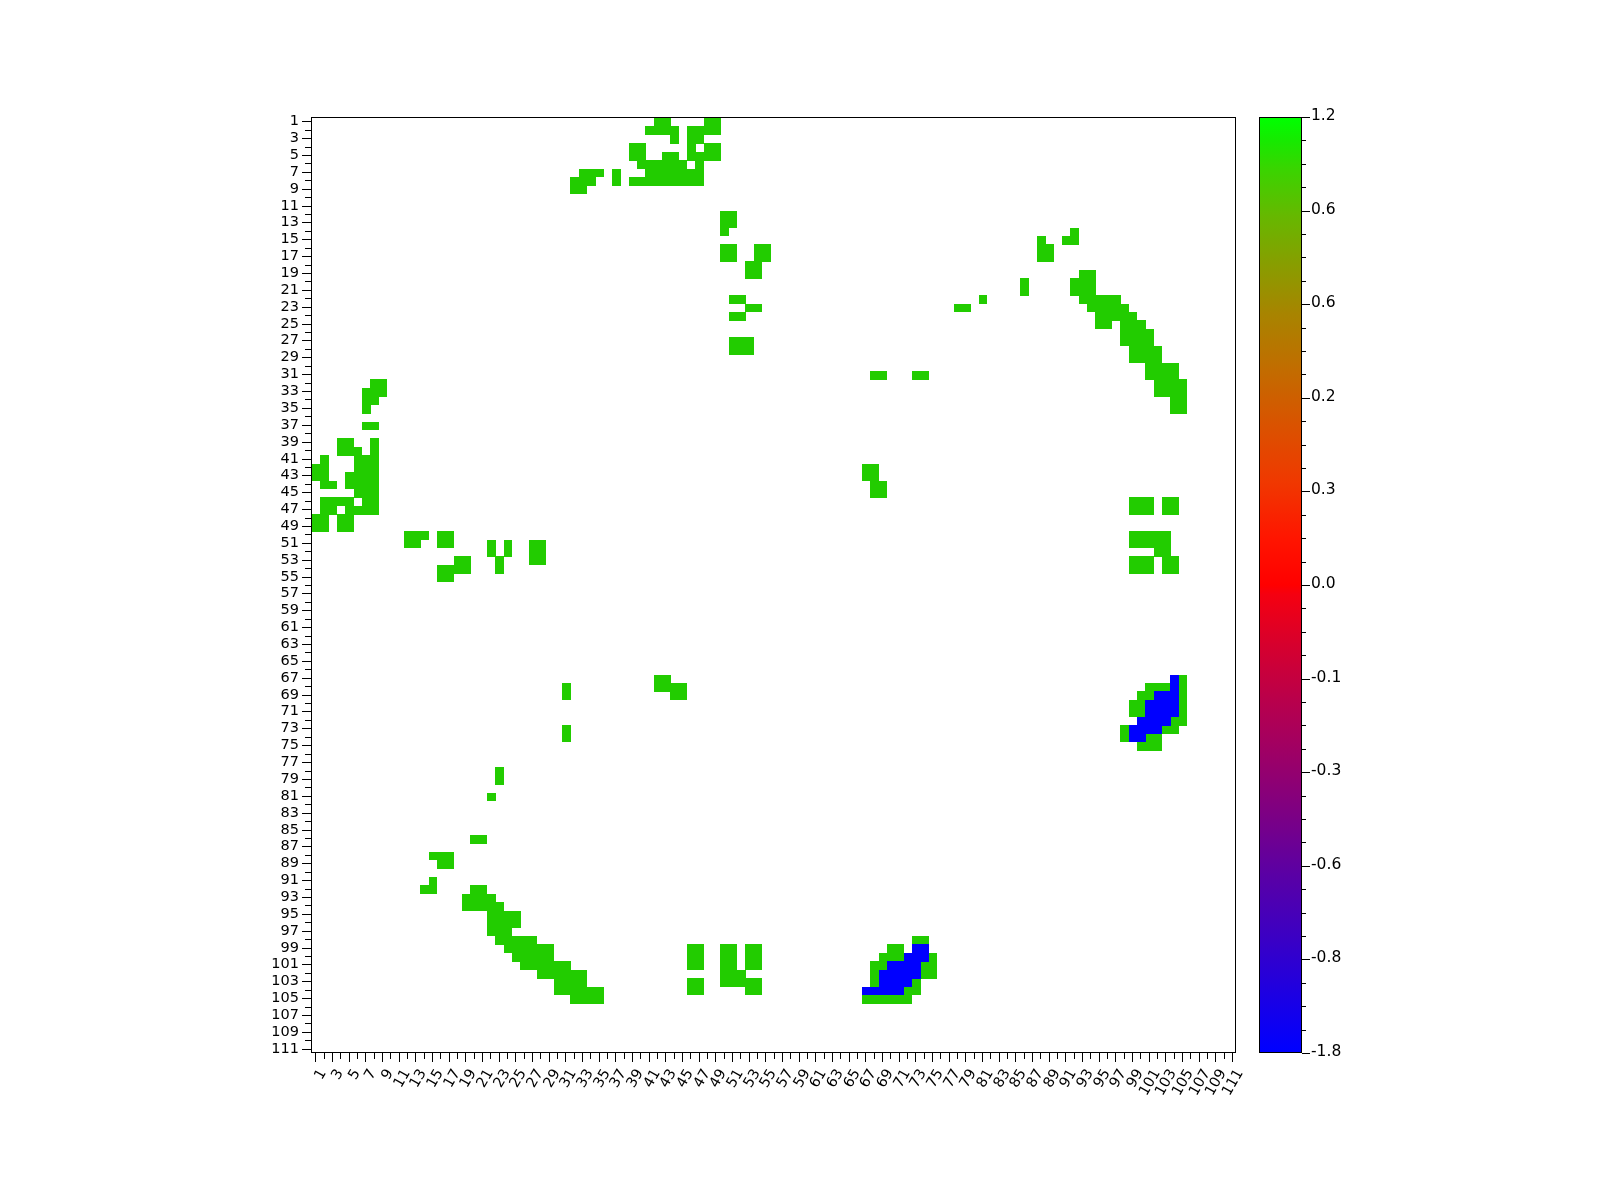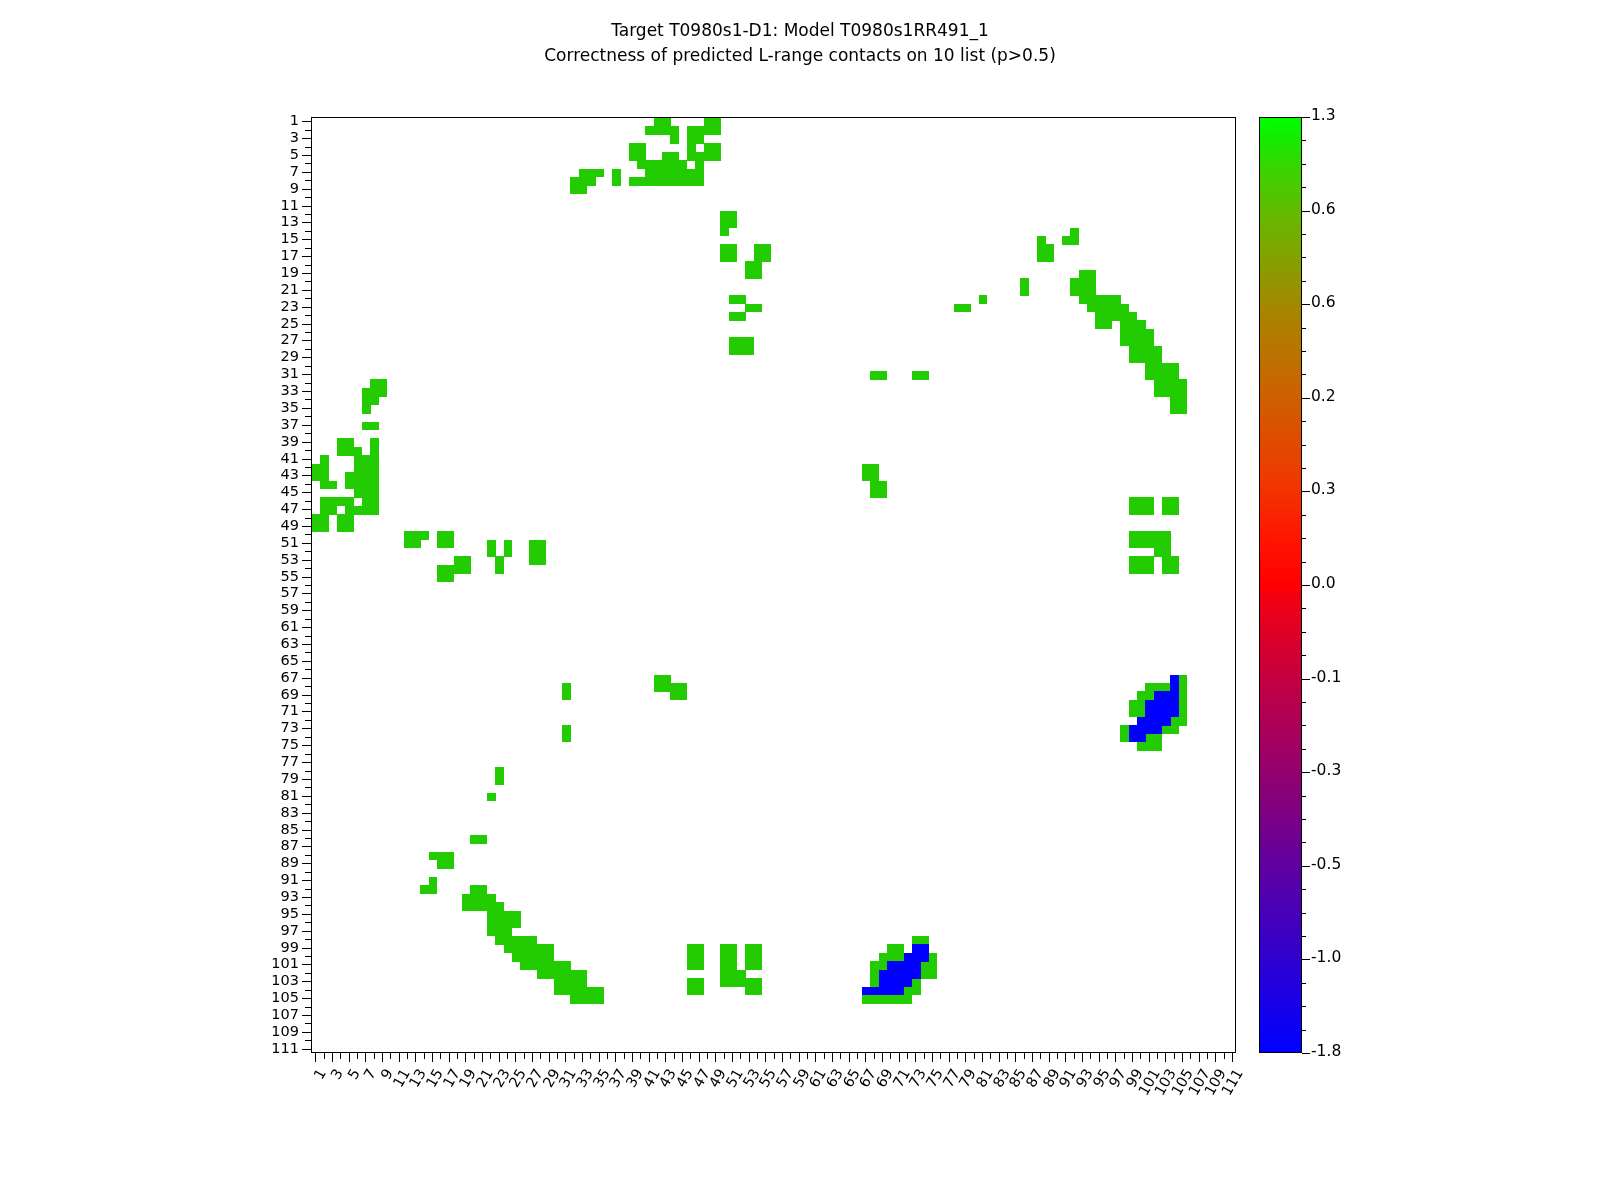--- a/index.html
+++ b/index.html
@@ -67,22 +67,20 @@
   .cblabel{
     position:absolute;left:1311px;font-size:15.5px;color:#000;
     line-height:15px;white-space:nowrap;
   }
 </style>
 </head>
 <body>
 
 <div id="figure">
 
-  <div class="suptitle">Target T0980s1-D1: Model T0980s1RR491_1
-Correctness of predicted L-range contacts on 10 list (p&gt;0.5)</div>
 
   <div id="plot">
     <div id="cells">
         <div class="cell" style="left: 358.333px; top: 8.43243px; width: 8.78333px; height: 8.88243px; background: rgb(34, 204, 0);"></div>
         <div class="cell" style="left: 8.33333px; top: 362.595px; width: 8.78333px; height: 8.88243px; background: rgb(34, 204, 0);"></div>
         <div class="cell" style="left: 358.333px; top: 16.8649px; width: 8.78333px; height: 8.88243px; background: rgb(34, 204, 0);"></div>
         <div class="cell" style="left: 16.6667px; top: 362.595px; width: 8.78333px; height: 8.88243px; background: rgb(34, 204, 0);"></div>
         <div class="cell" style="left: 383.333px; top: 16.8649px; width: 8.78333px; height: 8.88243px; background: rgb(34, 204, 0);"></div>
         <div class="cell" style="left: 16.6667px; top: 387.892px; width: 8.78333px; height: 8.88243px; background: rgb(34, 204, 0);"></div>
         <div class="cell" style="left: 375px; top: 25.2973px; width: 8.78333px; height: 8.88243px; background: rgb(34, 204, 0);"></div>
@@ -1026,26 +1024,26 @@
       <div style="position: absolute; left: 1302px; top: 397.8px; width: 8px; border-top: 1.2px solid rgb(0, 0, 0);"></div>
       <div style="position: absolute; left: 1302px; top: 491.4px; width: 8px; border-top: 1.2px solid rgb(0, 0, 0);"></div>
       <div style="position: absolute; left: 1302px; top: 585px; width: 8px; border-top: 1.2px solid rgb(0, 0, 0);"></div>
       <div style="position: absolute; left: 1302px; top: 678.6px; width: 8px; border-top: 1.2px solid rgb(0, 0, 0);"></div>
       <div style="position: absolute; left: 1302px; top: 772.2px; width: 8px; border-top: 1.2px solid rgb(0, 0, 0);"></div>
       <div style="position: absolute; left: 1302px; top: 865.8px; width: 8px; border-top: 1.2px solid rgb(0, 0, 0);"></div>
       <div style="position: absolute; left: 1302px; top: 959.4px; width: 8px; border-top: 1.2px solid rgb(0, 0, 0);"></div>
       <div style="position: absolute; left: 1302px; top: 1053px; width: 8px; border-top: 1.2px solid rgb(0, 0, 0);"></div>
     </div>
   <div id="cblabels">
-      <div class="cblabel" style="top: 108px;">1.3</div>
+      <div class="cblabel" style="top: 108px;">1.2</div>
       <div class="cblabel" style="top: 201.6px;">0.6</div>
       <div class="cblabel" style="top: 295.2px;">0.6</div>
       <div class="cblabel" style="top: 388.8px;">0.2</div>
       <div class="cblabel" style="top: 482.4px;">0.3</div>
       <div class="cblabel" style="top: 576px;">0.0</div>
       <div class="cblabel" style="top: 669.6px;">-0.1</div>
       <div class="cblabel" style="top: 763.2px;">-0.3</div>
-      <div class="cblabel" style="top: 856.8px;">-0.5</div>
-      <div class="cblabel" style="top: 950.4px;">-1.0</div>
+      <div class="cblabel" style="top: 856.8px;">-0.6</div>
+      <div class="cblabel" style="top: 950.4px;">-0.8</div>
       <div class="cblabel" style="top: 1044px;">-1.8</div>
     </div>
 
 </div>
 
 </body></html>

